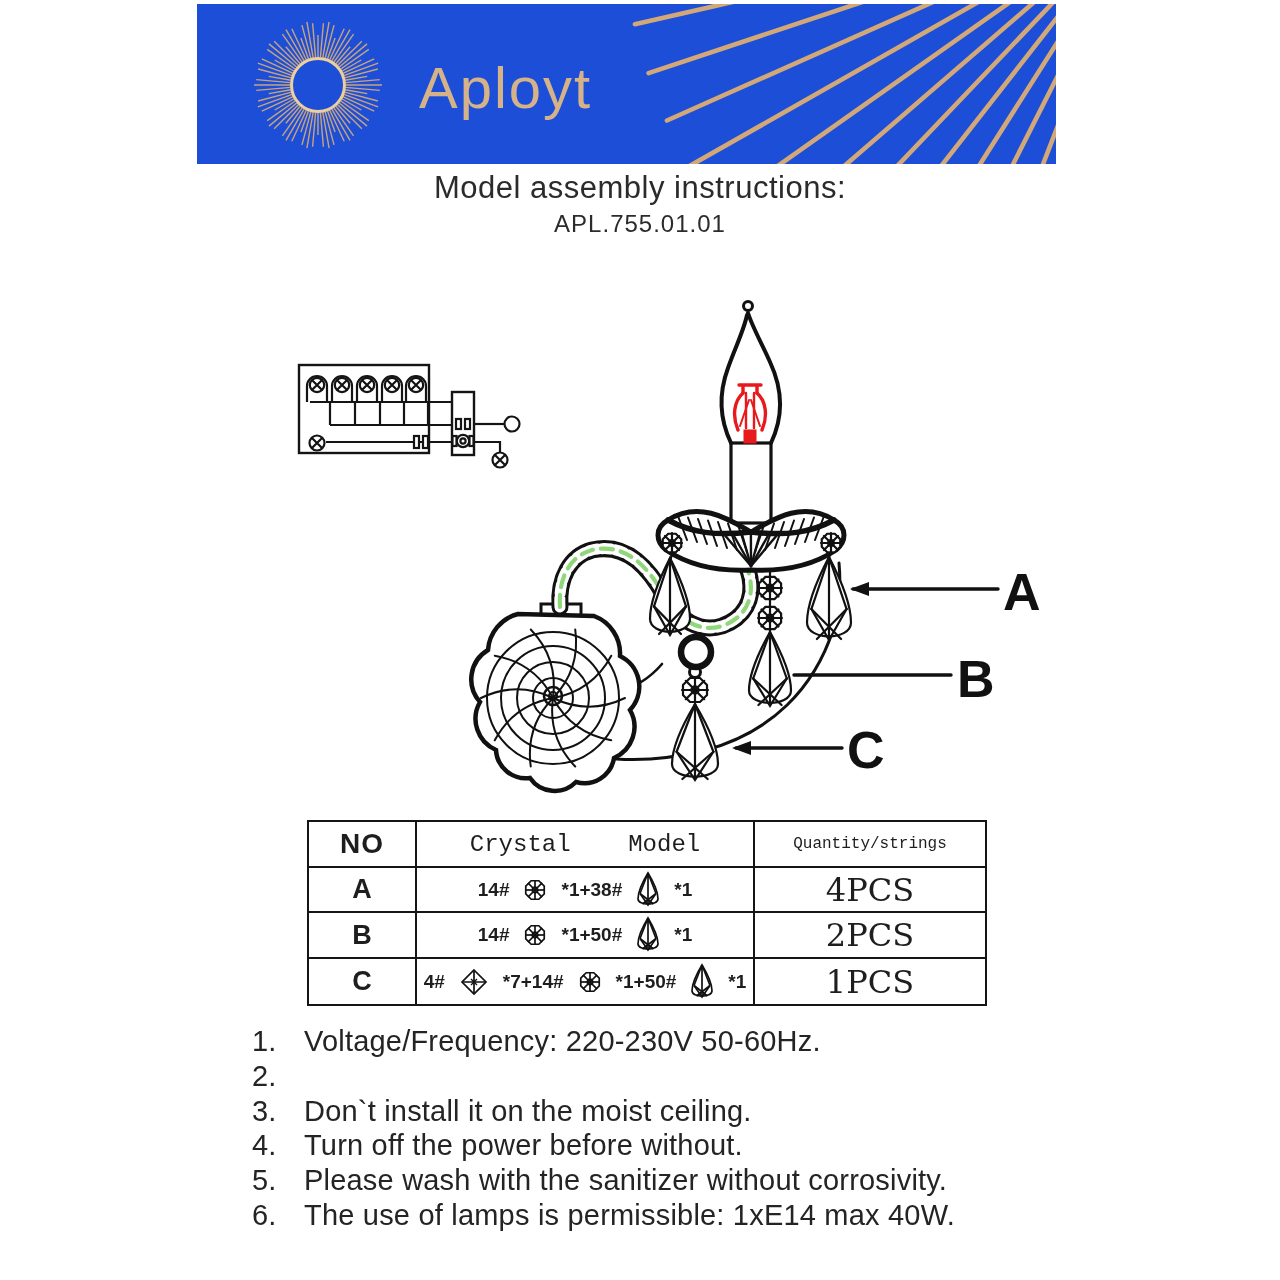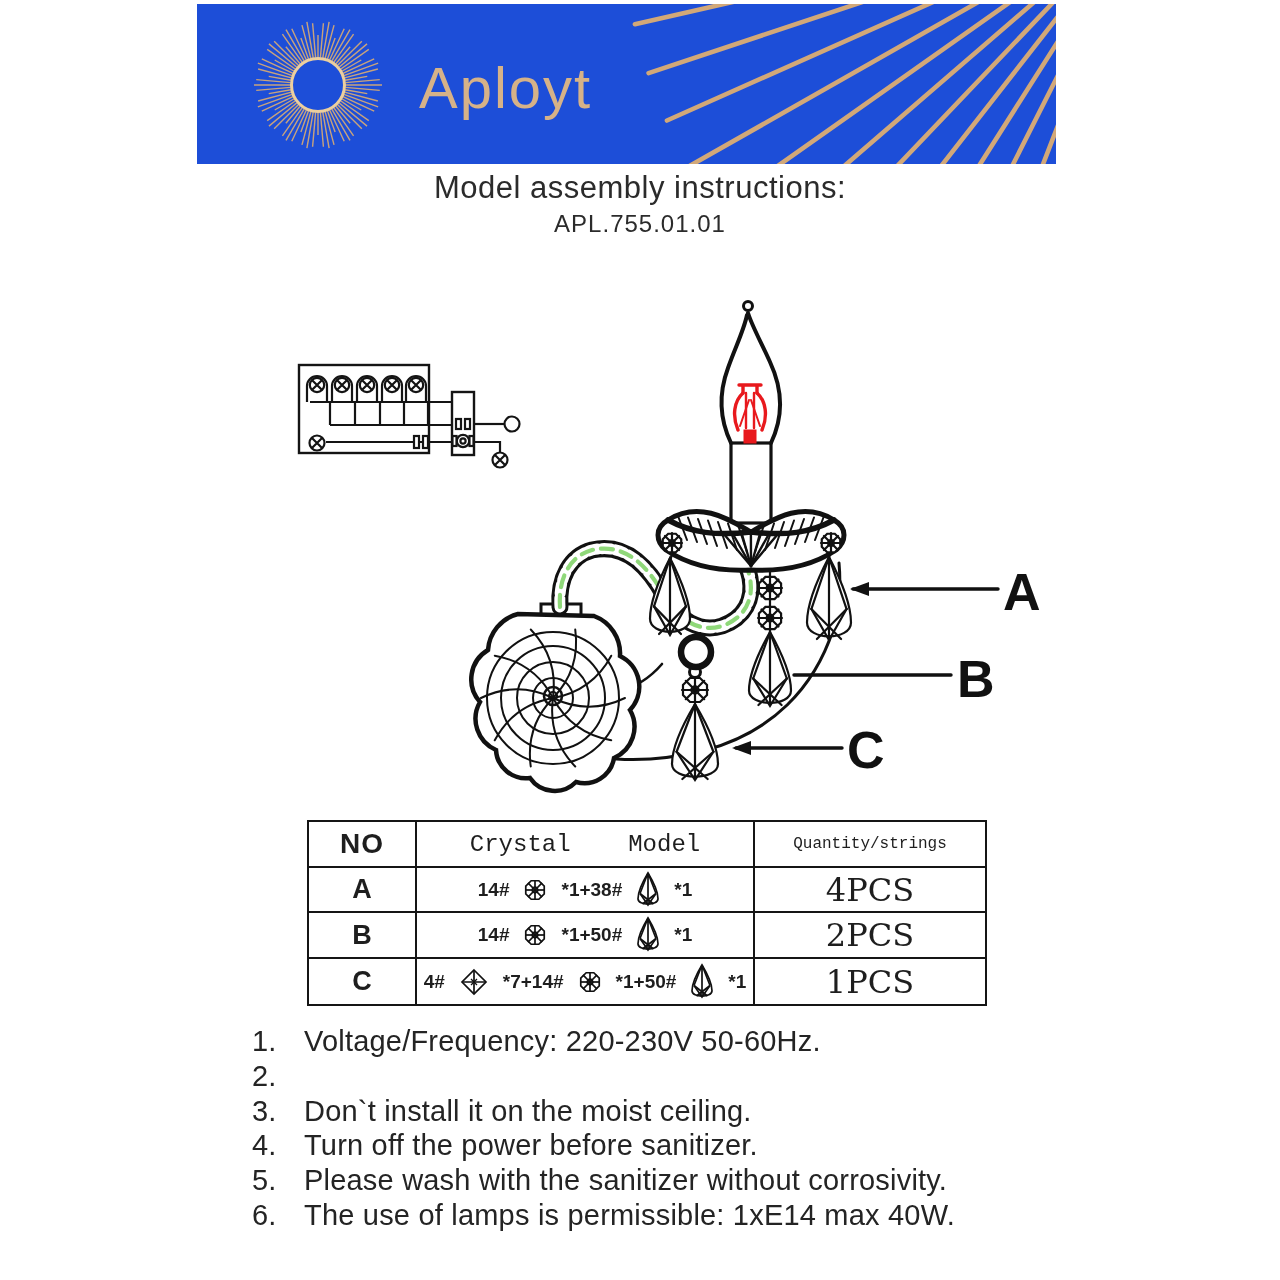--- a/index.html
+++ b/index.html
@@ -499,21 +499,21 @@
     </div>
     <div class="instr-item">
       <span class="instr-num">2.</span>
     </div>
     <div class="instr-item">
       <span class="instr-num">3.</span>
       <span>Don`t install it on the moist ceiling.</span>
     </div>
     <div class="instr-item">
       <span class="instr-num">4.</span>
-      <span>Turn off the power before sanitizer.</span>
+      <span>Turn off the power before without.</span>
     </div>
     <div class="instr-item">
       <span class="instr-num">5.</span>
       <span>Please wash with the sanitizer without corrosivity.</span>
     </div>
     <div class="instr-item">
       <span class="instr-num">6.</span>
       <span>The use of lamps is permissible: 1xE14 max 40W.</span>
     </div>
   </div>

